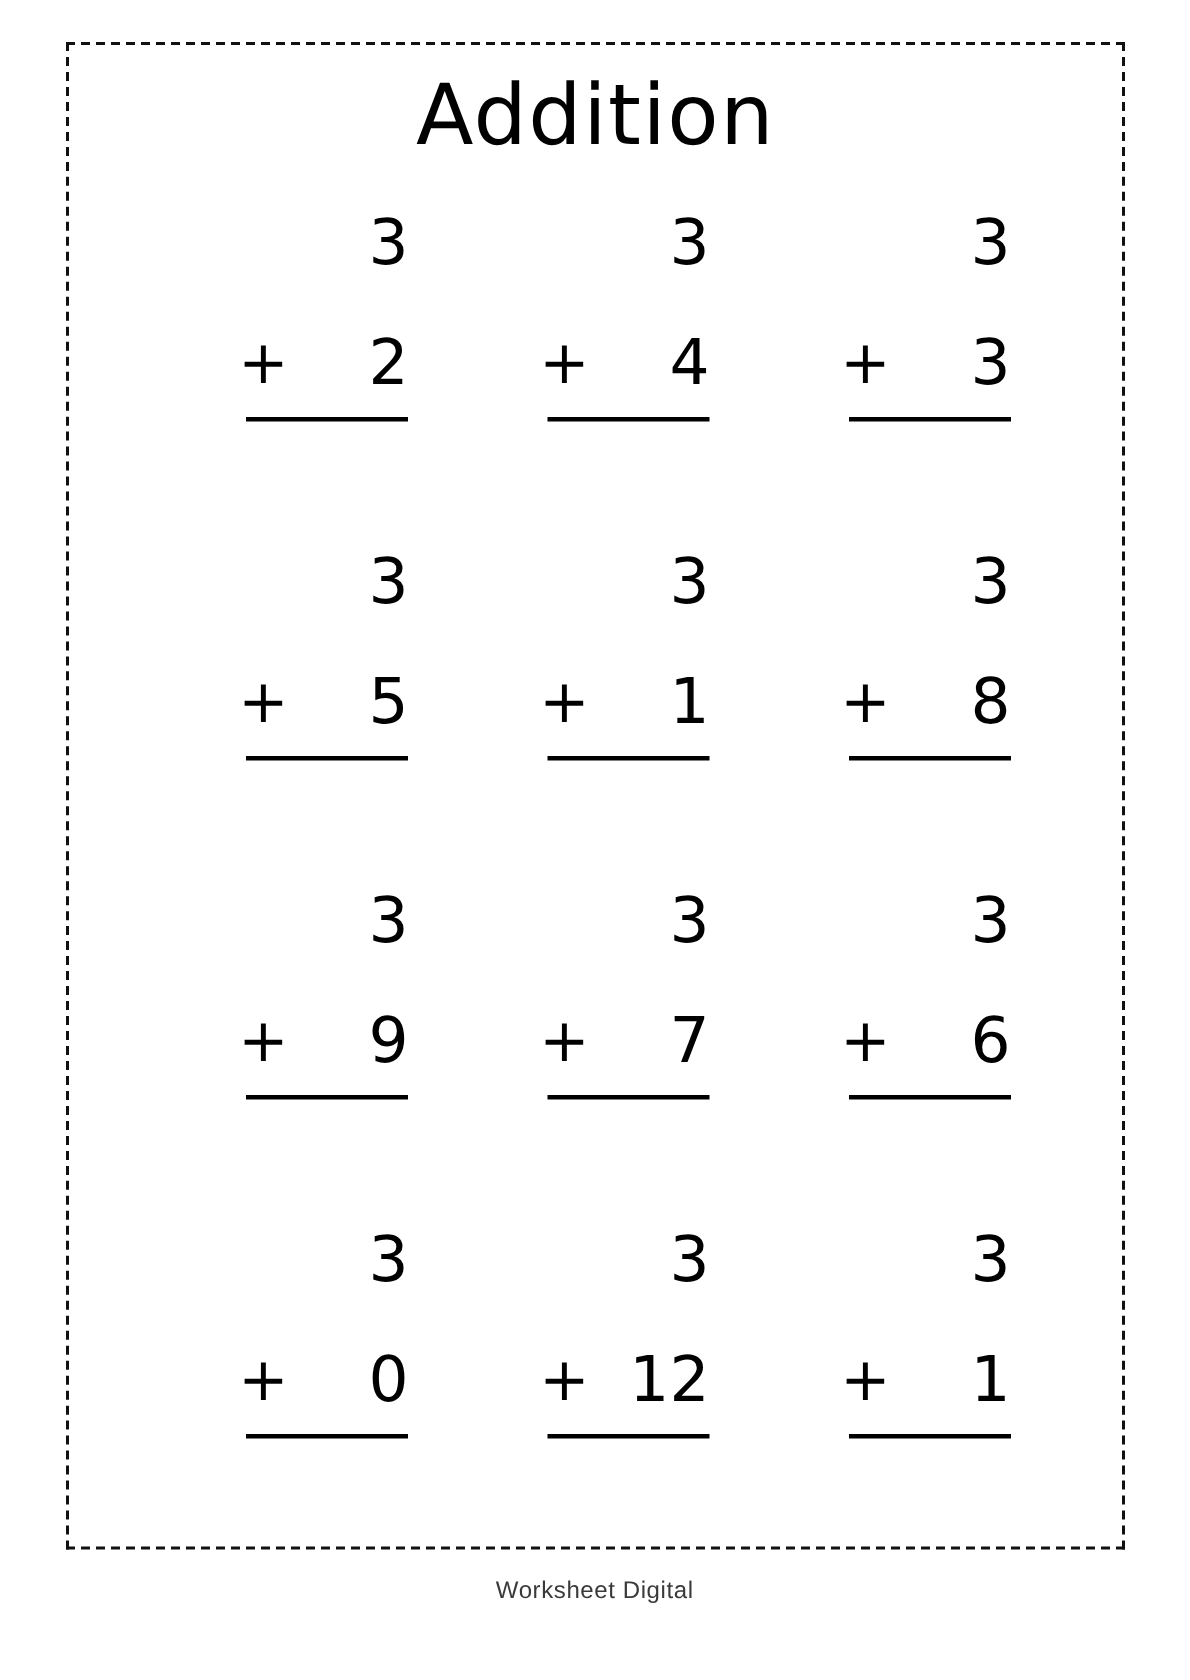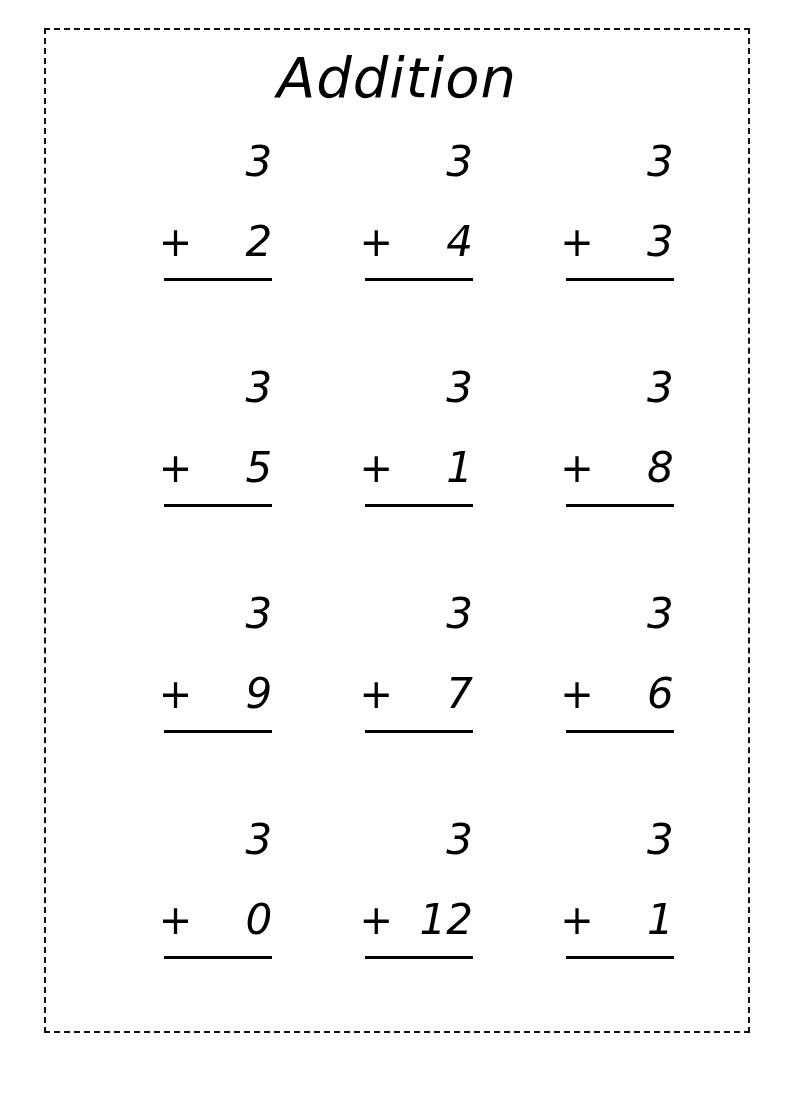--- a/index.html
+++ b/index.html
@@ -27,21 +27,20 @@
 
   .sheet-border {
     position: absolute;
     left: 44px;
     top: 28px;
     width: 706px;
     height: 1005px;
     box-sizing: border-box;
     border: 2px dashed #111111;
     background: #ffffff;
-    font-style: italic;
   }
 
   .worksheet-title {
     position: absolute;
     left: 0;
     top: 20px;
     width: 100%;
     text-align: center;
     font-family: "DejaVu Sans", sans-serif;
     font-size: 56px;
@@ -255,13 +254,14 @@
         <div class="bottom-row">
           <span class="op">+</span>
           <span class="num">1</span>
         </div>
         <div class="answer-line"></div>
       </div>
 
     </div>
   </div>
 
+  <div class="credit">Worksheet Digital</div>
 </div>
 
 </body></html>

